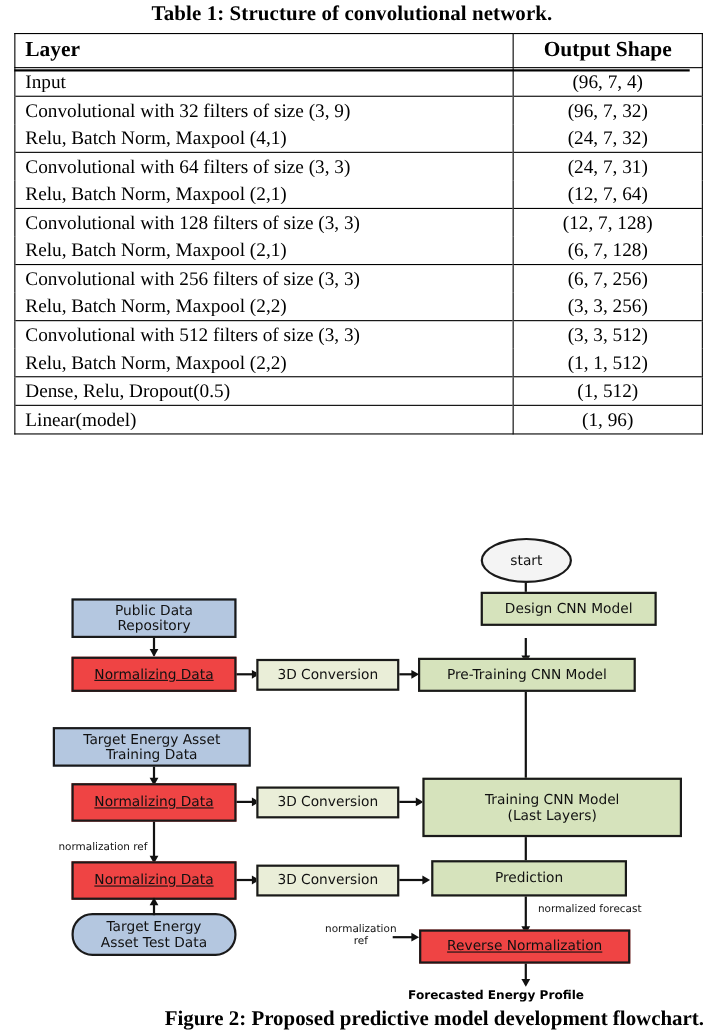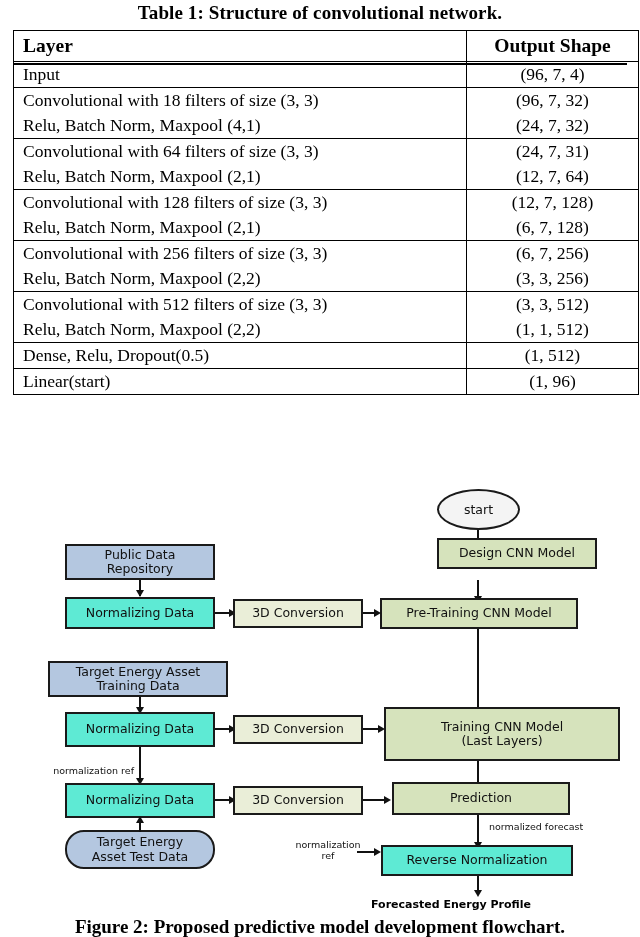--- a/index.html
+++ b/index.html
@@ -97,21 +97,21 @@
     font-size: 12.5px;
     color: #111111;
     display: flex;
     align-items: center;
     justify-content: center;
     text-align: center;
     line-height: 1.15;
     white-space: pre-line;
   }
   .node.blue   { background: #b4c7e0; }
-  .node.cyan   { background: #5eead4; }
+  .node.cyan   { background: #ef4444; text-decoration: underline; }
   .node.beige  { background: #eaeed8; }
   .node.green  { background: #d6e3bc; }
 
   .ellipse {
     position: absolute;
     box-sizing: border-box;
     border: 2px solid #1a1a1a;
     border-radius: 50%;
     background: #f4f4f4;
     font-family: "DejaVu Sans", sans-serif;
@@ -170,21 +170,21 @@
     color: #000;
     white-space: nowrap;
   }
 
   
   #figure-caption {
     position: absolute;
     top: 916px;
     left: 0;
     width: 640px;
-    text-align: center;
+    text-align: right;
     font-family: "Liberation Serif", serif;
     font-weight: bold;
     font-size: 19px;
     overflow: hidden;
     height: 21px;
   }
 </style>
 </head>
 <body>
 
@@ -198,21 +198,21 @@
         <th class="col-shape">Output Shape</th>
       </tr>
     </thead>
     <tbody>
       <tr class="sep-top">
         <td class="col-layer">Input</td>
         <td class="col-shape">(96, 7, 4)</td>
       </tr>
 
       <tr class="sep-top">
-        <td class="col-layer">Convolutional with 18 filters of size (3, 3)</td>
+        <td class="col-layer">Convolutional with 32 filters of size (3, 9)</td>
         <td class="col-shape">(96, 7, 32)</td>
       </tr>
       <tr>
         <td class="col-layer">Relu, Batch Norm, Maxpool (4,1)</td>
         <td class="col-shape">(24, 7, 32)</td>
       </tr>
 
       <tr class="sep-top">
         <td class="col-layer">Convolutional with 64 filters of size (3, 3)</td>
         <td class="col-shape">(24, 7, 31)</td>
@@ -248,21 +248,21 @@
         <td class="col-layer">Relu, Batch Norm, Maxpool (2,2)</td>
         <td class="col-shape">(1, 1, 512)</td>
       </tr>
 
       <tr class="sep-top">
         <td class="col-layer">Dense, Relu, Dropout(0.5)</td>
         <td class="col-shape">(1, 512)</td>
       </tr>
 
       <tr class="sep-top last">
-        <td class="col-layer">Linear(start)</td>
+        <td class="col-layer">Linear(model)</td>
         <td class="col-shape">(1, 96)</td>
       </tr>
     </tbody>
   </table>
 </div>
 <div id="hdr-rule"></div>
 
 <div id="flowchart">
 
   <div class="ellipse" style="left:437px; top:19px; width:83px; height:41px;">start</div>

